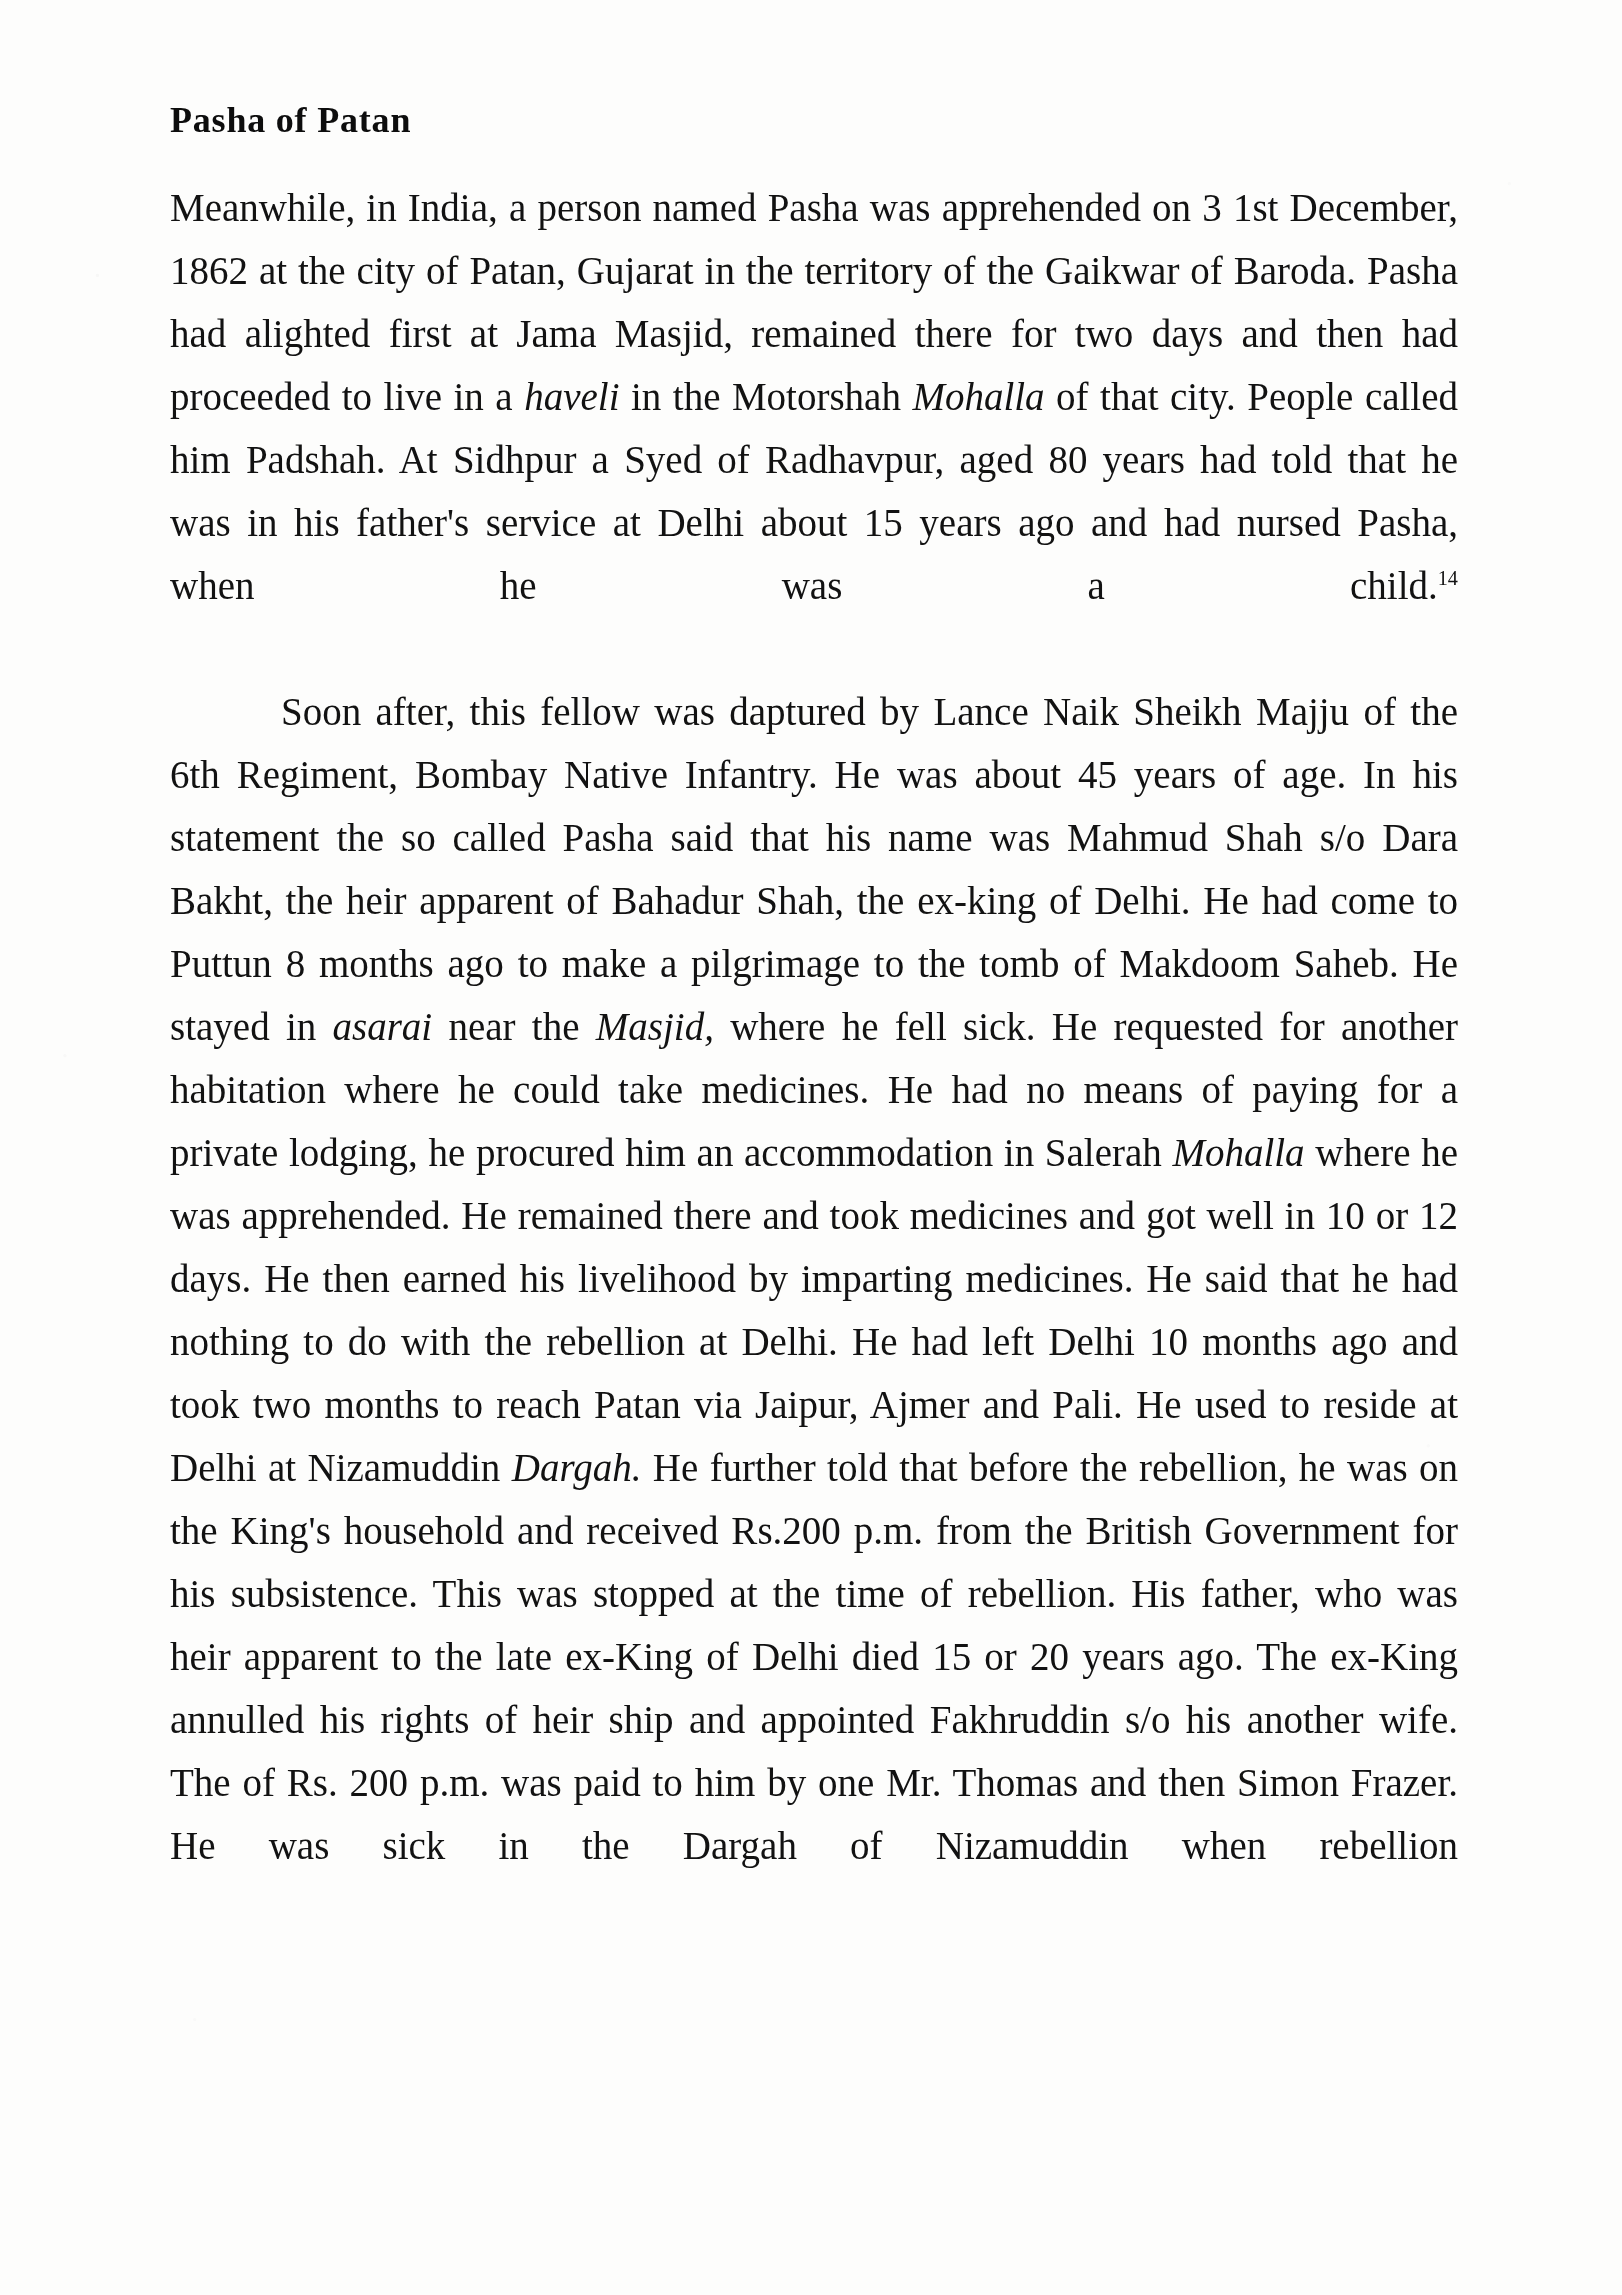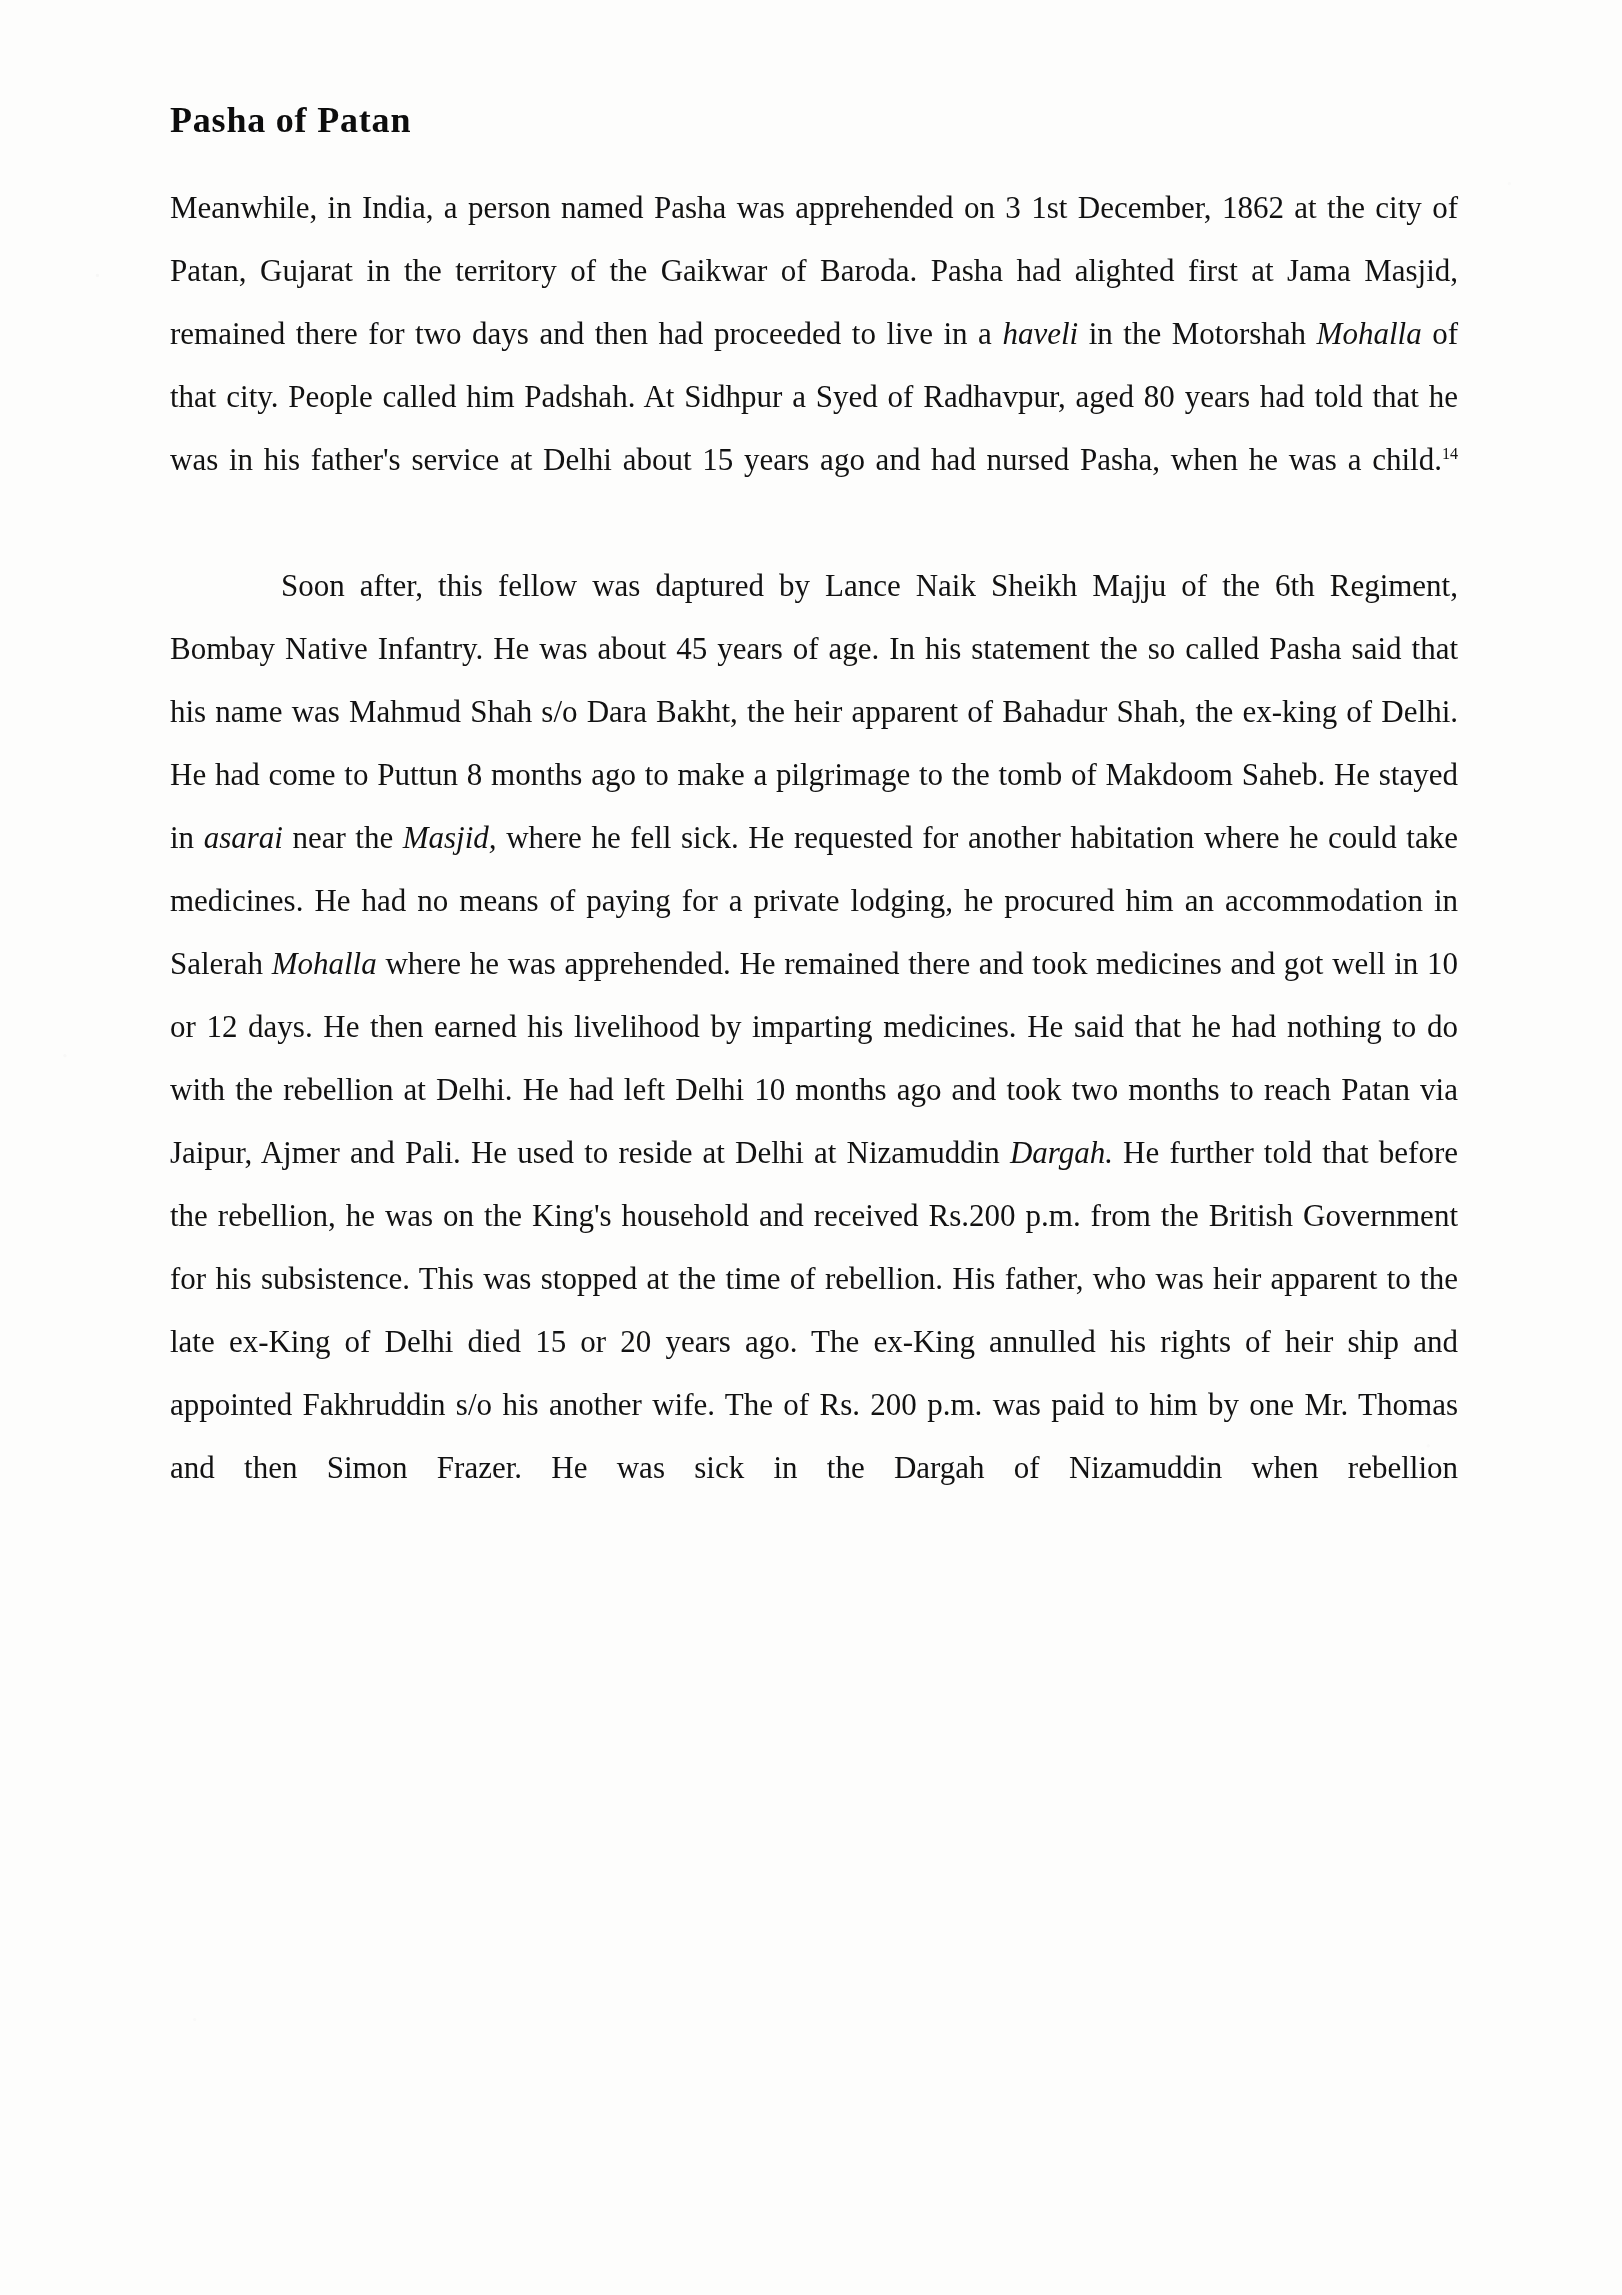--- a/index.html
+++ b/index.html
@@ -55,21 +55,21 @@
   .heading {
     font-size: 36px;
     font-weight: bold;
     letter-spacing: 0.8px;
     line-height: 1.0;
     margin: 0 0 38px 0;
     color: #0d0d0d;
   }
 
   .para {
-    font-size: 31px;
+    font-size: 39px;
     line-height: 63px;
     text-align: justify;
     text-justify: inter-word;
     margin: 0;
     color: #121212;
     word-spacing: 0.7px;
     -webkit-font-smoothing: none;
   }
 
   .para + .para {

